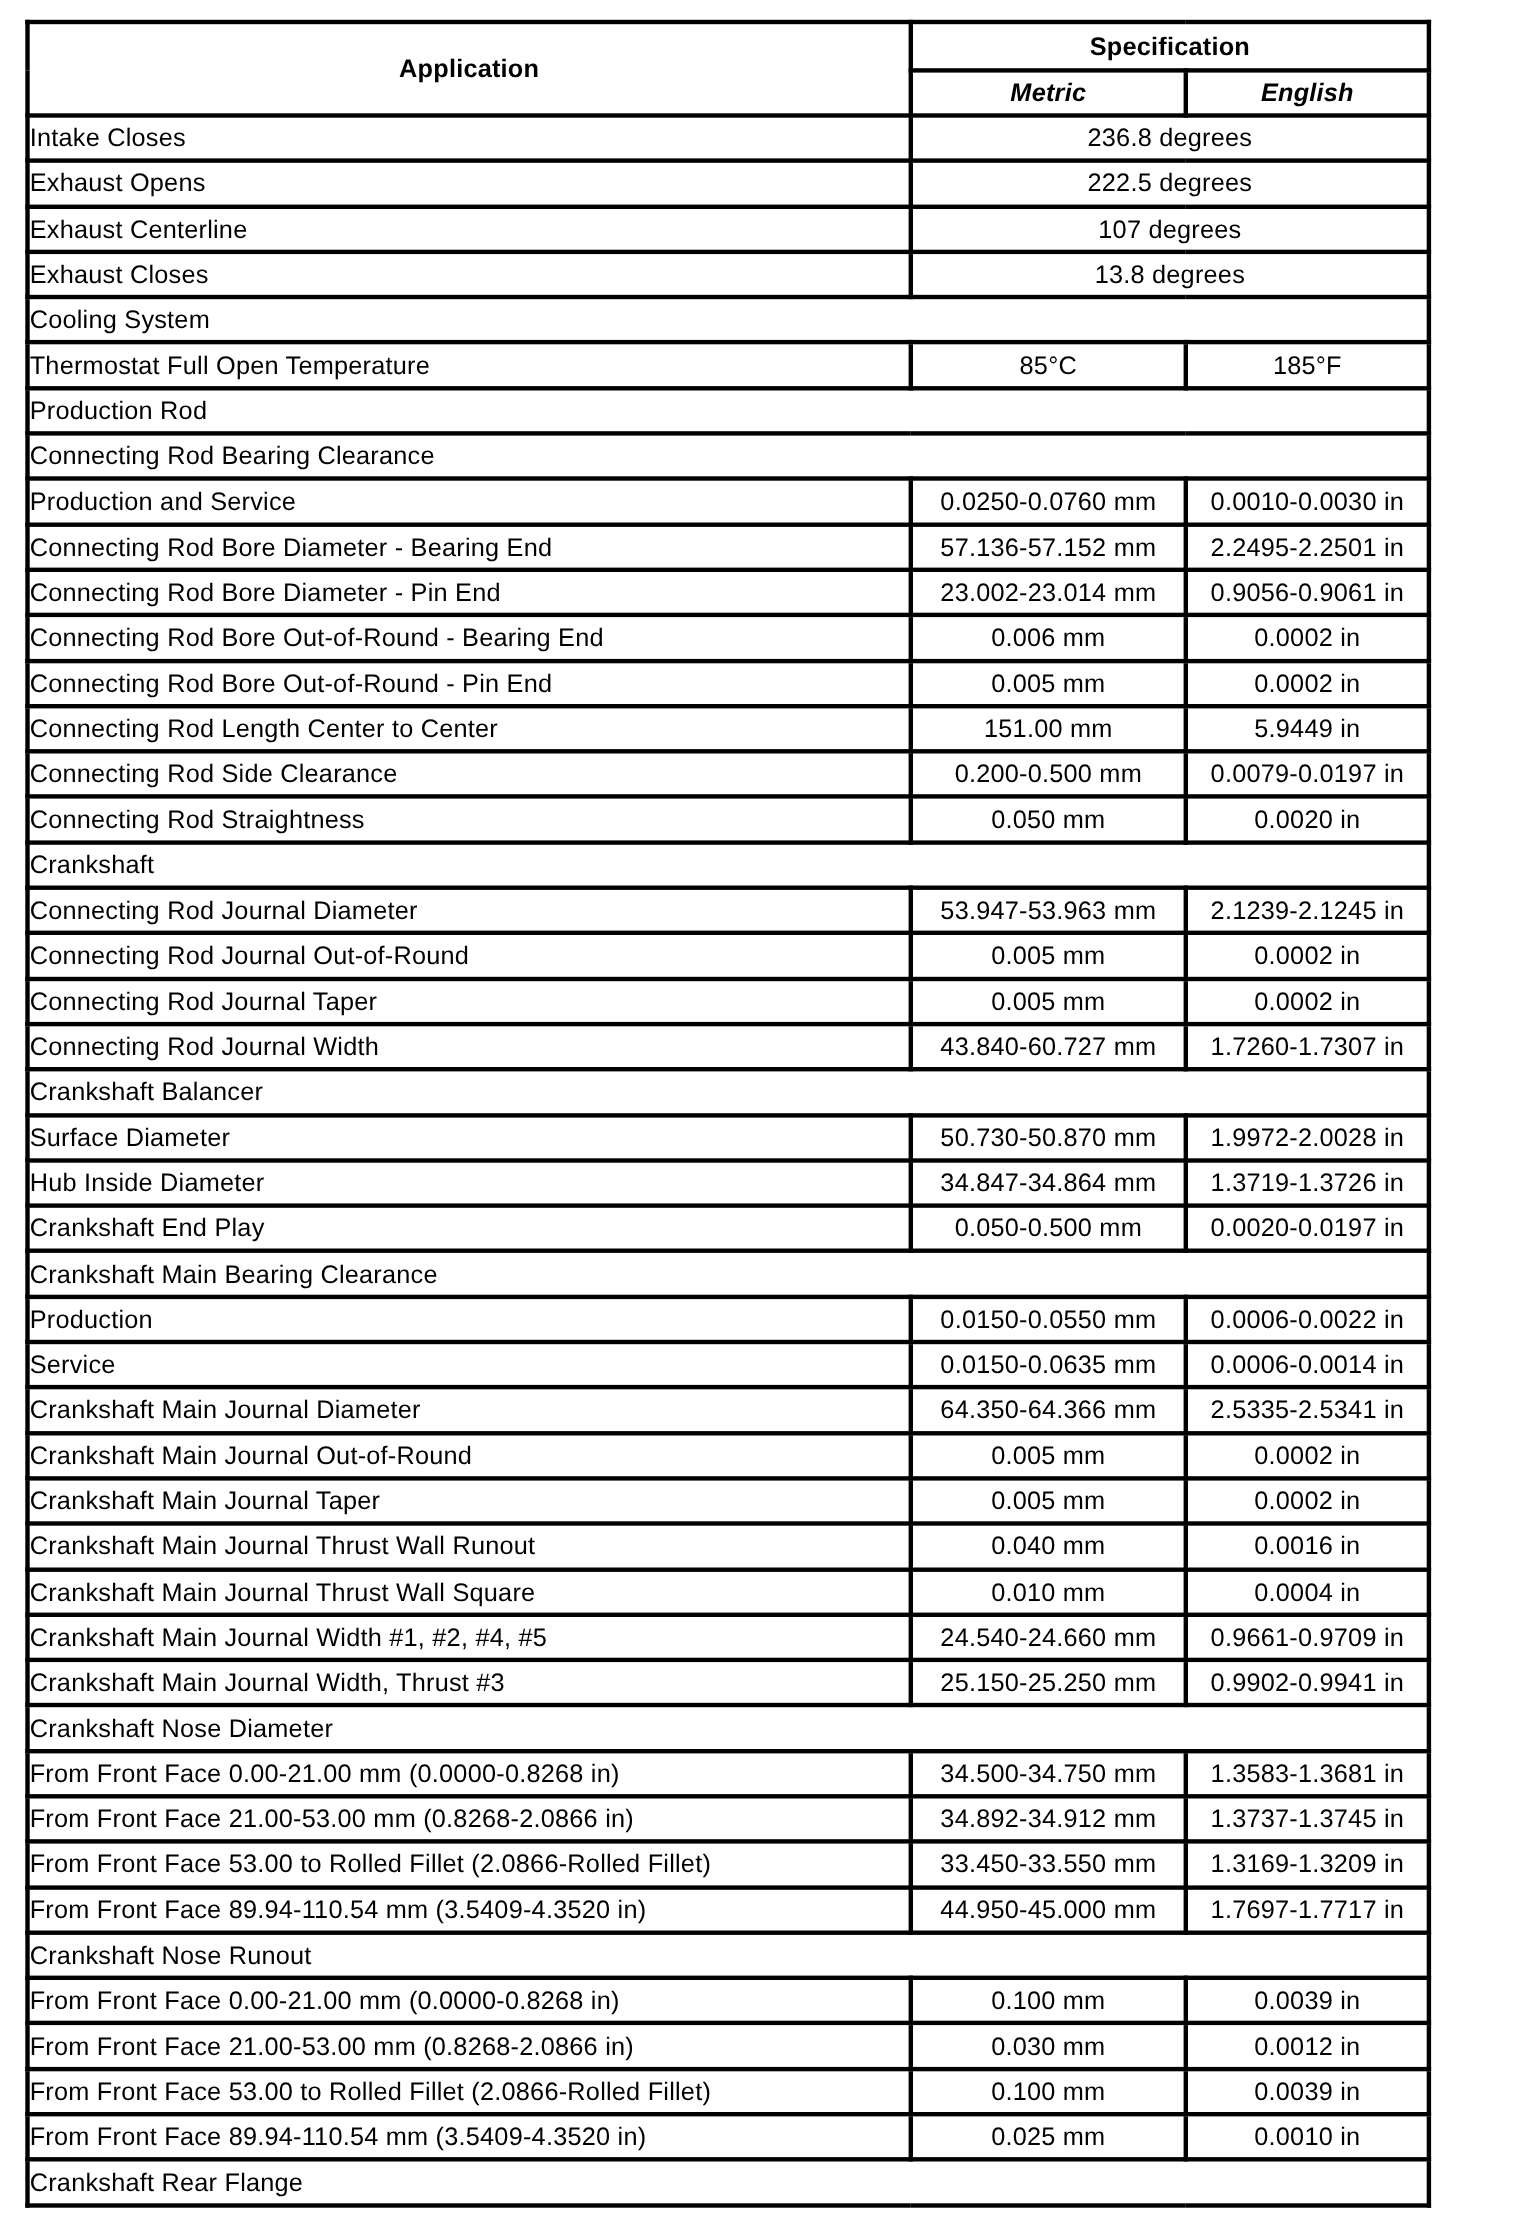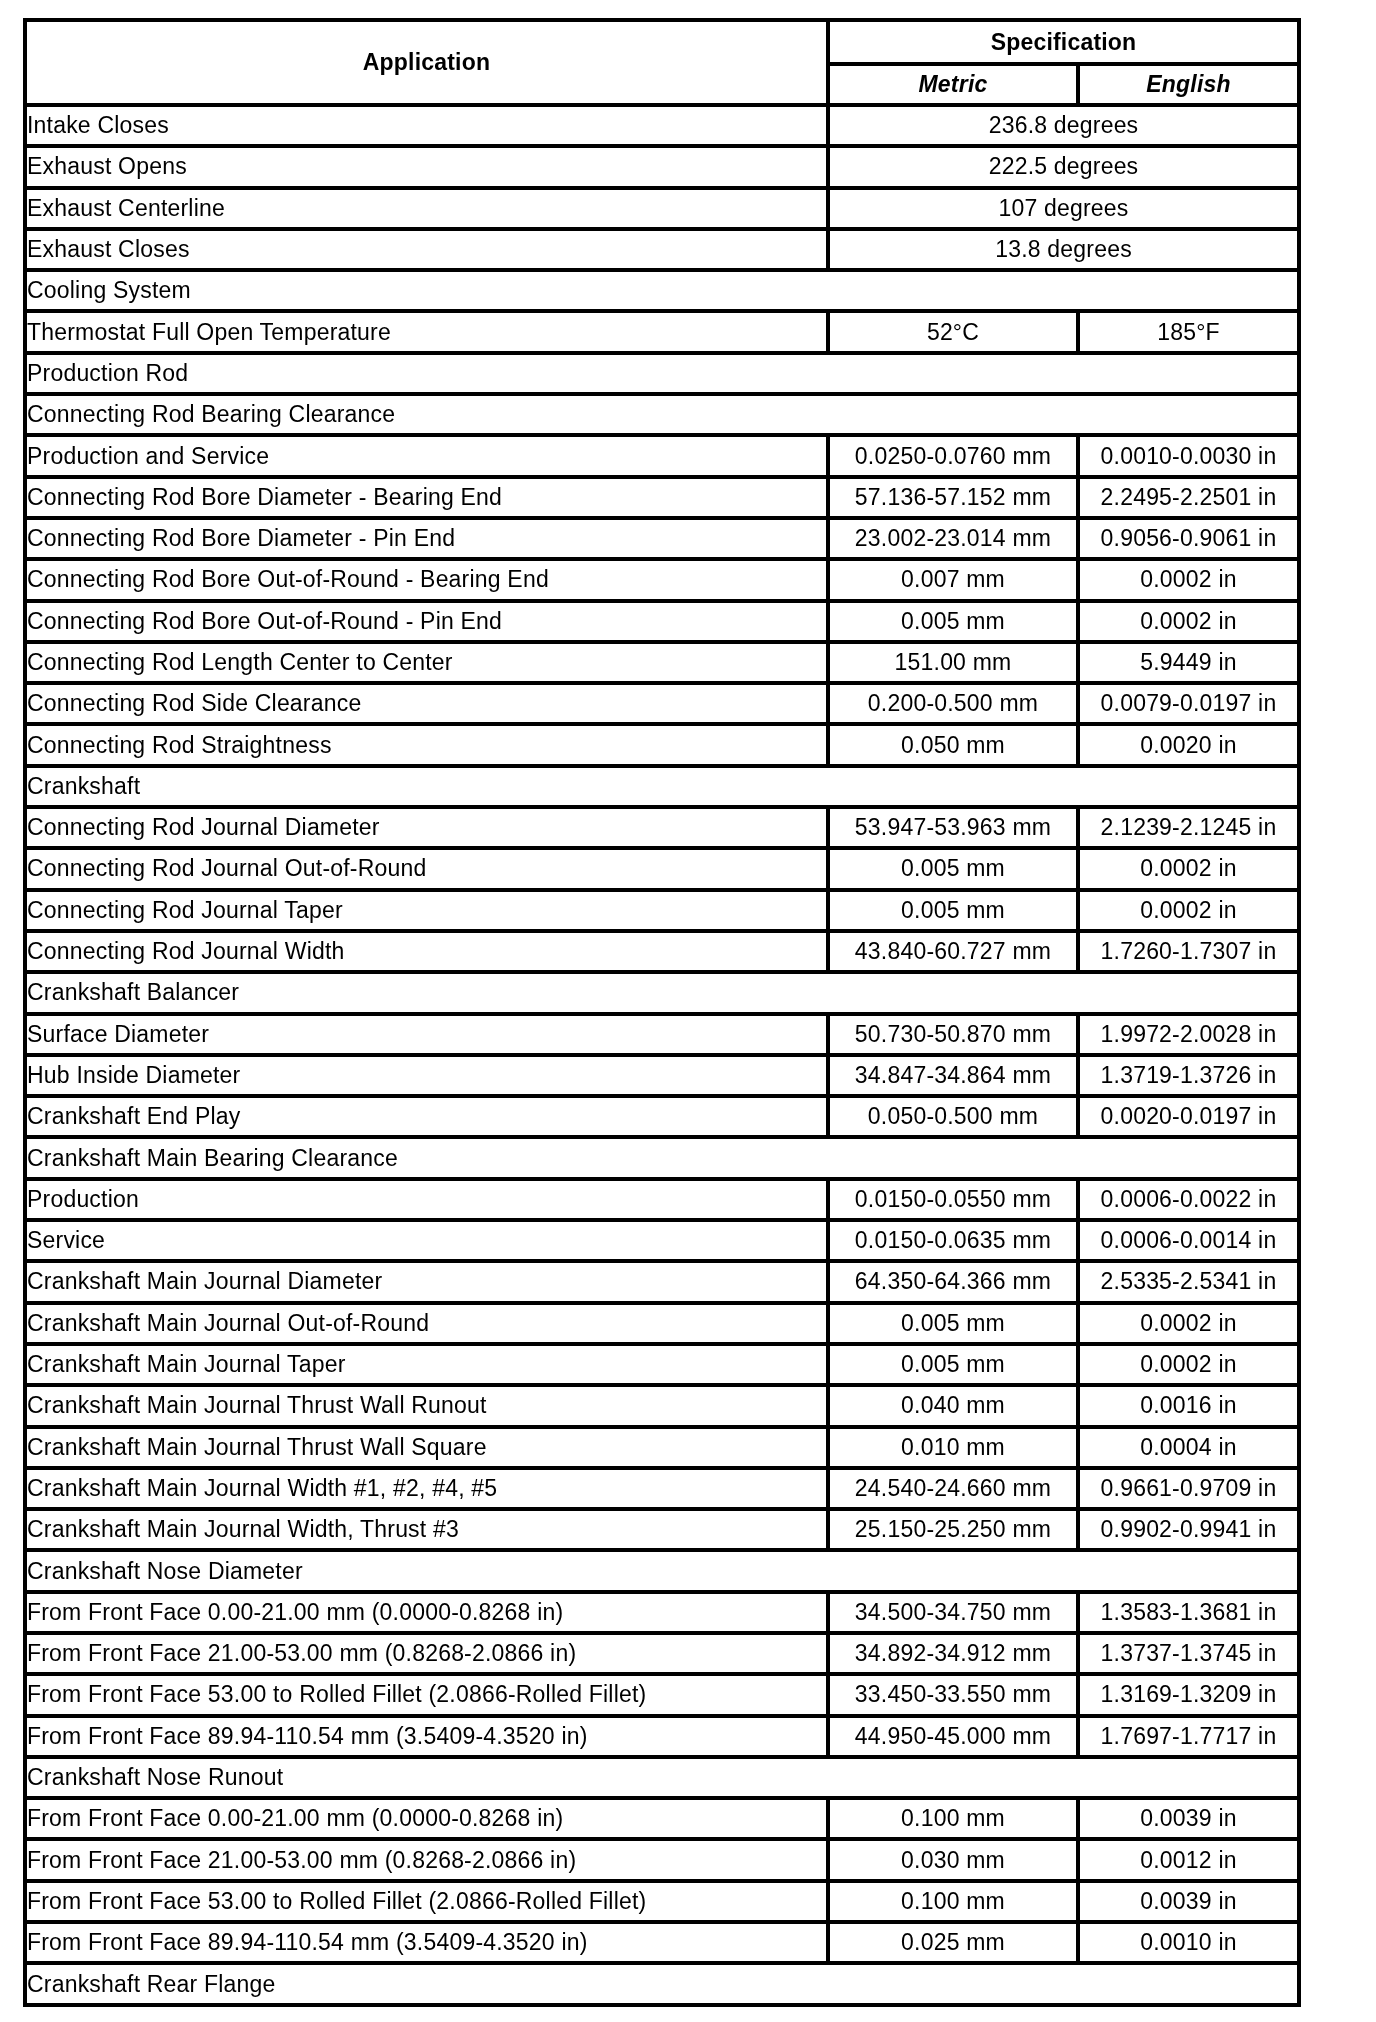--- a/index.html
+++ b/index.html
@@ -60,21 +60,21 @@
       </tr>
       <tr class="row">
         <td class="label indent">Exhaust Closes</td>
         <td class="val" colspan="2">13.8 degrees</td>
       </tr>
       <tr class="row">
         <td class="label section" colspan="3">Cooling System</td>
       </tr>
       <tr class="row">
         <td class="label indent">Thermostat Full Open Temperature</td>
-        <td class="val">52°C</td>
+        <td class="val">85°C</td>
         <td class="val">185°F</td>
       </tr>
       <tr class="row">
         <td class="label section" colspan="3">Production Rod</td>
       </tr>
       <tr class="row">
         <td class="label indent" colspan="3">Connecting Rod Bearing Clearance</td>
       </tr>
       <tr class="row">
         <td class="label indent">Production and Service</td>
@@ -86,21 +86,21 @@
         <td class="val">57.136-57.152 mm</td>
         <td class="val">2.2495-2.2501 in</td>
       </tr>
       <tr class="row">
         <td class="label indent">Connecting Rod Bore Diameter - Pin End</td>
         <td class="val">23.002-23.014 mm</td>
         <td class="val">0.9056-0.9061 in</td>
       </tr>
       <tr class="row">
         <td class="label indent">Connecting Rod Bore Out-of-Round - Bearing End</td>
-        <td class="val">0.007 mm</td>
+        <td class="val">0.006 mm</td>
         <td class="val">0.0002 in</td>
       </tr>
       <tr class="row">
         <td class="label indent">Connecting Rod Bore Out-of-Round - Pin End</td>
         <td class="val">0.005 mm</td>
         <td class="val">0.0002 in</td>
       </tr>
       <tr class="row">
         <td class="label indent">Connecting Rod Length Center to Center</td>
         <td class="val">151.00 mm</td>

